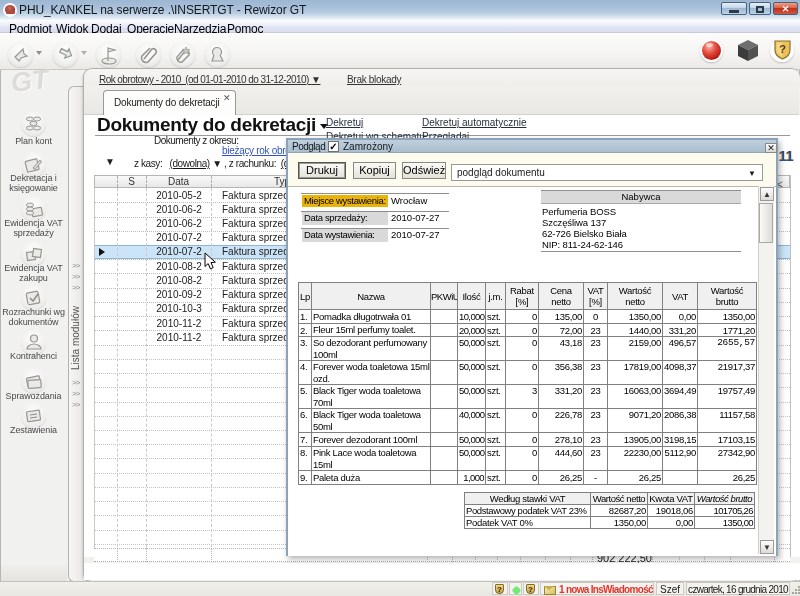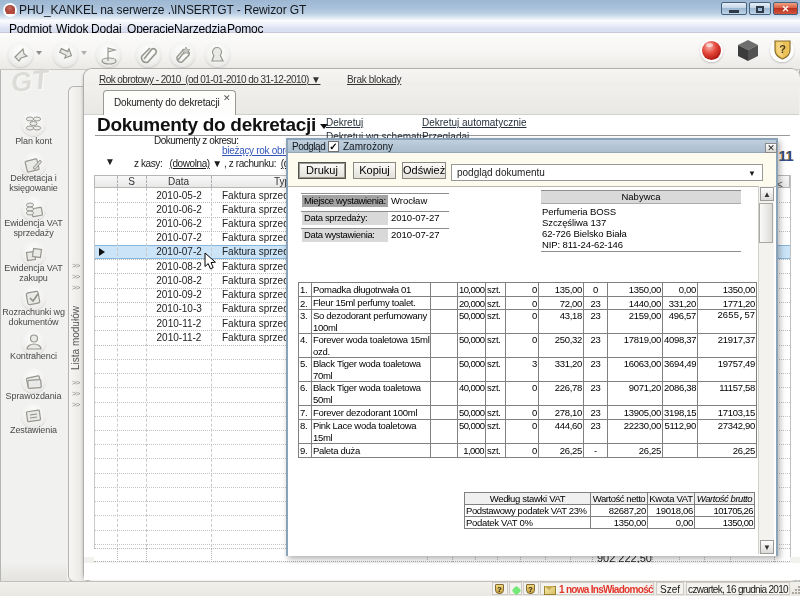--- a/index.html
+++ b/index.html
@@ -385,21 +385,21 @@
     <div class="abs" id="dlgx">✕</div>
     <div class="dbtn" style="left:10px;width:48px;border:1px solid #55554f;box-shadow:inset 0 0 0 1px #9a9991;">Drukuj</div>
     <div class="dbtn" style="left:65px;width:43px;">Kopiuj</div>
     <div class="dbtn" style="left:114px;width:44px;">Odśwież</div>
     <div class="abs" id="combo">
         <span style="position:absolute;left:5px;top:1.5px;">podgląd dokumentu</span>
       <span style="position:absolute;right:6px;top:3.5px;font-size:8px;">▼</span>
       </div>
     <div class="abs" id="preview"></div>
     <div class="abs" style="left:13px;top:53px;width:148px;height:1px;background:#8e8e8e;"></div>
-    <div class="abs" style="left:14px;top:54.5px;width:86px;height:12.5px;background:#a3a3a3;padding:0 0 0 2px;color:#000;font-size:9.5px;letter-spacing:-0.35px;white-space:nowrap;overflow:hidden;">Miejsce wystawienia:</div>
+    <div class="abs" style="left:14px;top:54.5px;width:86px;height:12.5px;background:#eab308;padding:0 0 0 2px;color:#000;font-size:9.5px;letter-spacing:-0.35px;white-space:nowrap;overflow:hidden;">Miejsce wystawienia:</div>
     <div class="abs" style="left:103px;top:54.5px;color:#000;font-size:9.5px;font-size:9.5px;">Wrocław</div>
     <div class="abs" style="left:13px;top:70.5px;width:148px;height:1px;background:#8e8e8e;"></div>
     <div class="abs" style="left:14px;top:72.0px;width:86px;height:12.5px;background:#d9d9d9;padding:0 0 0 2px;color:#000;font-size:9.5px;letter-spacing:-0.35px;white-space:nowrap;overflow:hidden;">Data sprzedaży:</div>
     <div class="abs" style="left:103px;top:72.0px;color:#000;font-size:9.5px;">2010-07-27</div>
     <div class="abs" style="left:13px;top:87.5px;width:148px;height:1px;background:#8e8e8e;"></div>
     <div class="abs" style="left:14px;top:89.0px;width:86px;height:12.5px;background:#d9d9d9;padding:0 0 0 2px;color:#000;font-size:9.5px;letter-spacing:-0.35px;white-space:nowrap;overflow:hidden;">Data wystawienia:</div>
     <div class="abs" style="left:103px;top:89.0px;color:#000;font-size:9.5px;">2010-07-27</div>
     <div class="abs" style="left:253px;top:50px;width:200px;height:13.5px;background:#d9d9d9;border-top:1px solid #8e8e8e;border-bottom:1px solid #aaa;text-align:center;color:#000;font-size:9.5px;">Nabywca</div>
     <div class="abs" style="left:254px;top:65.5px;color:#000;font-size:9.5px;letter-spacing:-0.1px;">Perfumeria BOSS</div>
     <div class="abs" style="left:254px;top:76.5px;color:#000;font-size:9.5px;letter-spacing:-0.1px;">Szczęśliwa 137</div>
@@ -414,20 +414,33 @@
           <col style="width:28px">
           <col style="width:20px">
           <col style="width:33px">
           <col style="width:45px">
           <col style="width:24px">
           <col style="width:55px">
           <col style="width:35px">
           <col style="width:59px">
         </colgroup>
         <tbody>
+          <tr style="height:27px;">
+            <th>Lp</th>
+            <th>Nazwa</th>
+            <th style="letter-spacing:-0.5px;padding:0;">PKWiU</th>
+            <th>Ilość</th>
+            <th>j.m.</th>
+            <th>Rabat<br>[%]</th>
+            <th>Cena<br>netto</th>
+            <th>VAT<br>[%]</th>
+            <th>Wartość<br>netto</th>
+            <th>VAT</th>
+            <th>Wartość<br>brutto</th>
+          </tr>
           <tr style="height:14px;">
             <td style="">1.</td>
             <td style="line-height:11.5px;">Pomadka długotrwała 01</td>
             <td></td>
             <td class="num" style="">10,000</td>
             <td style="">szt.</td>
             <td class="num" style="">0</td>
             <td class="num" style="">135,00</td>
             <td class="num" style="text-align:center;">0</td>
             <td class="num" style="">1350,00</td>
@@ -460,21 +473,21 @@
             <td class="num" style="vertical-align:top;">496,57</td>
             <td class="num" style="vertical-align:top;font-family:Liberation Mono, monospace;">2655,57</td>
           </tr>
           <tr style="height:23px;">
             <td style="vertical-align:top;">4.</td>
             <td style="vertical-align:top;line-height:11.5px;">Forever woda toaletowa 15ml<br>ozd.</td>
             <td></td>
             <td class="num" style="vertical-align:top;">50,000</td>
             <td style="vertical-align:top;">szt.</td>
             <td class="num" style="vertical-align:top;">0</td>
-            <td class="num" style="vertical-align:top;">250,32</td>
+            <td class="num" style="vertical-align:top;">356,38</td>
             <td class="num" style="vertical-align:top;text-align:center;">23</td>
             <td class="num" style="vertical-align:top;">17819,00</td>
             <td class="num" style="vertical-align:top;">4098,37</td>
             <td class="num" style="vertical-align:top;">21917,37</td>
           </tr>
           <tr style="height:24px;">
             <td style="vertical-align:top;">5.</td>
             <td style="vertical-align:top;line-height:11.5px;">Black Tiger woda toaletowa<br>70ml</td>
             <td></td>
             <td class="num" style="vertical-align:top;">50,000</td>

